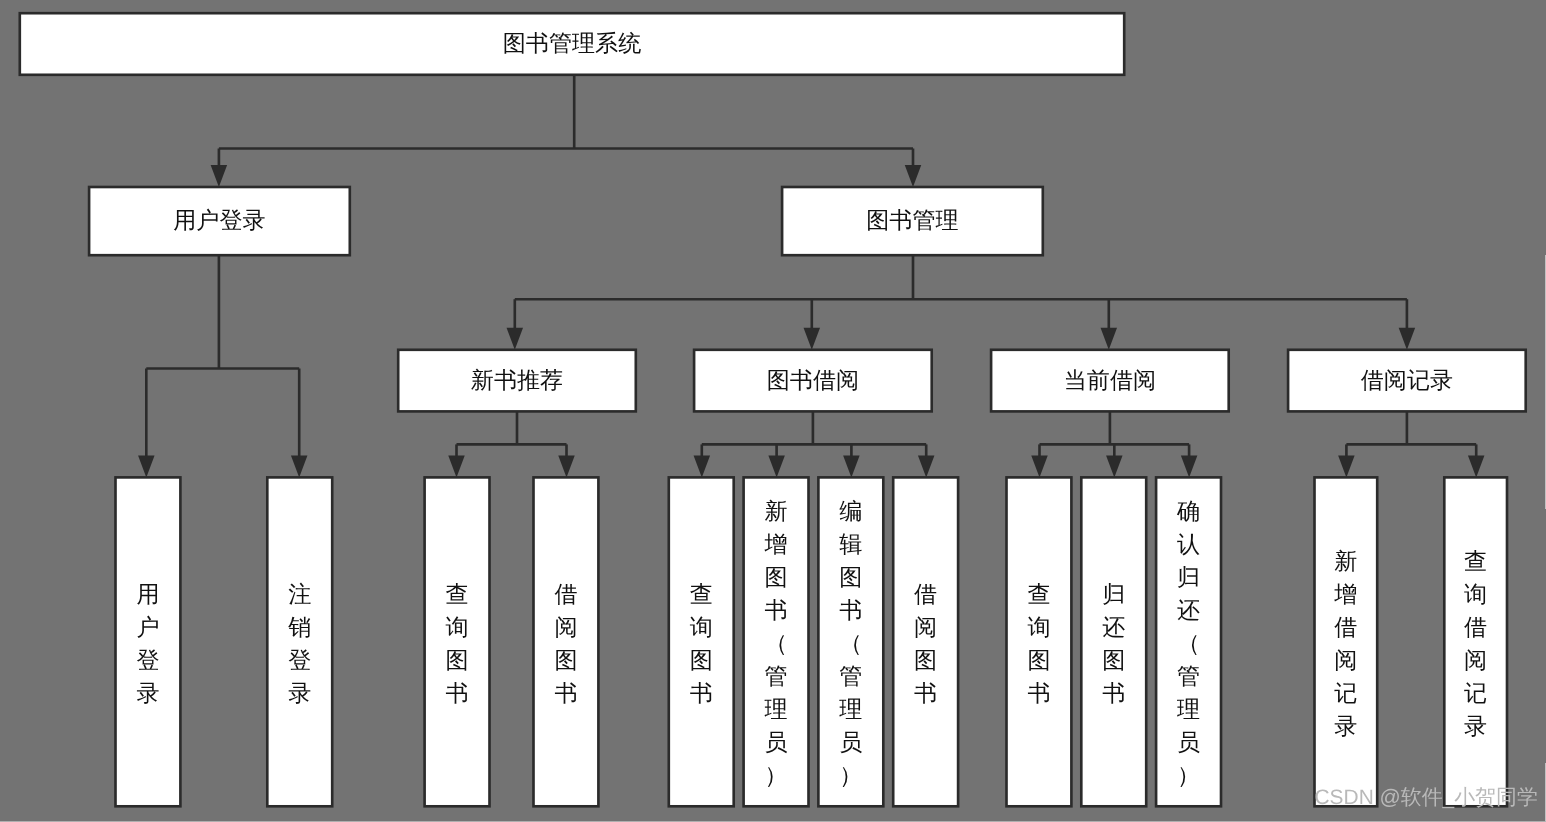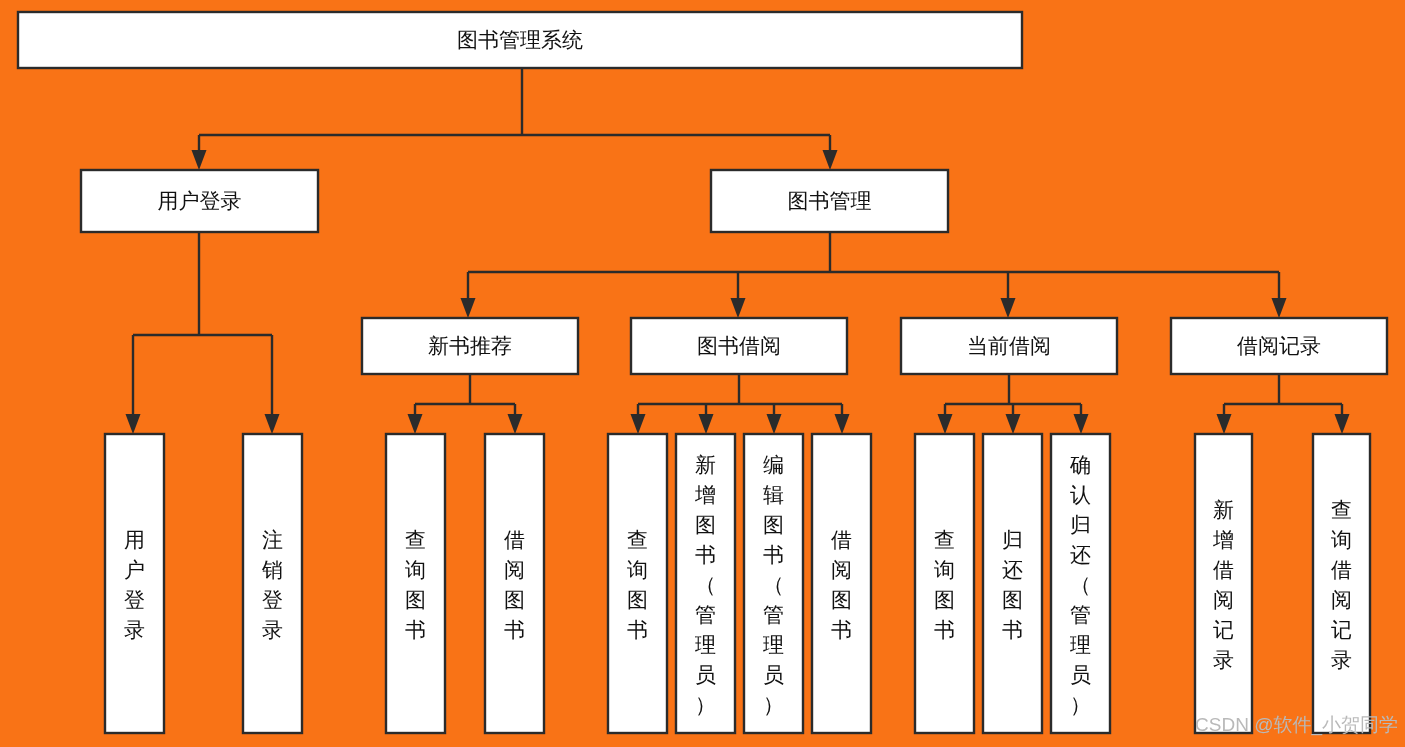--- a/index.html
+++ b/index.html
@@ -11,21 +11,21 @@
   body {
     width: 1405px;
     height: 747px;
     font-family: "Liberation Sans", "DejaVu Sans", sans-serif;
     overflow: hidden;
   }
   #diagram-root {
     position: relative;
     width: 1405px;
     height: 747px;
-    background: #f97316;
+    background: #737373;
   }
   svg.diagram-canvas {
     position: absolute;
     top: 0;
     left: 0;
     width: 1405px;
     height: 747px;
     display: block;
   }
   .node-box {

